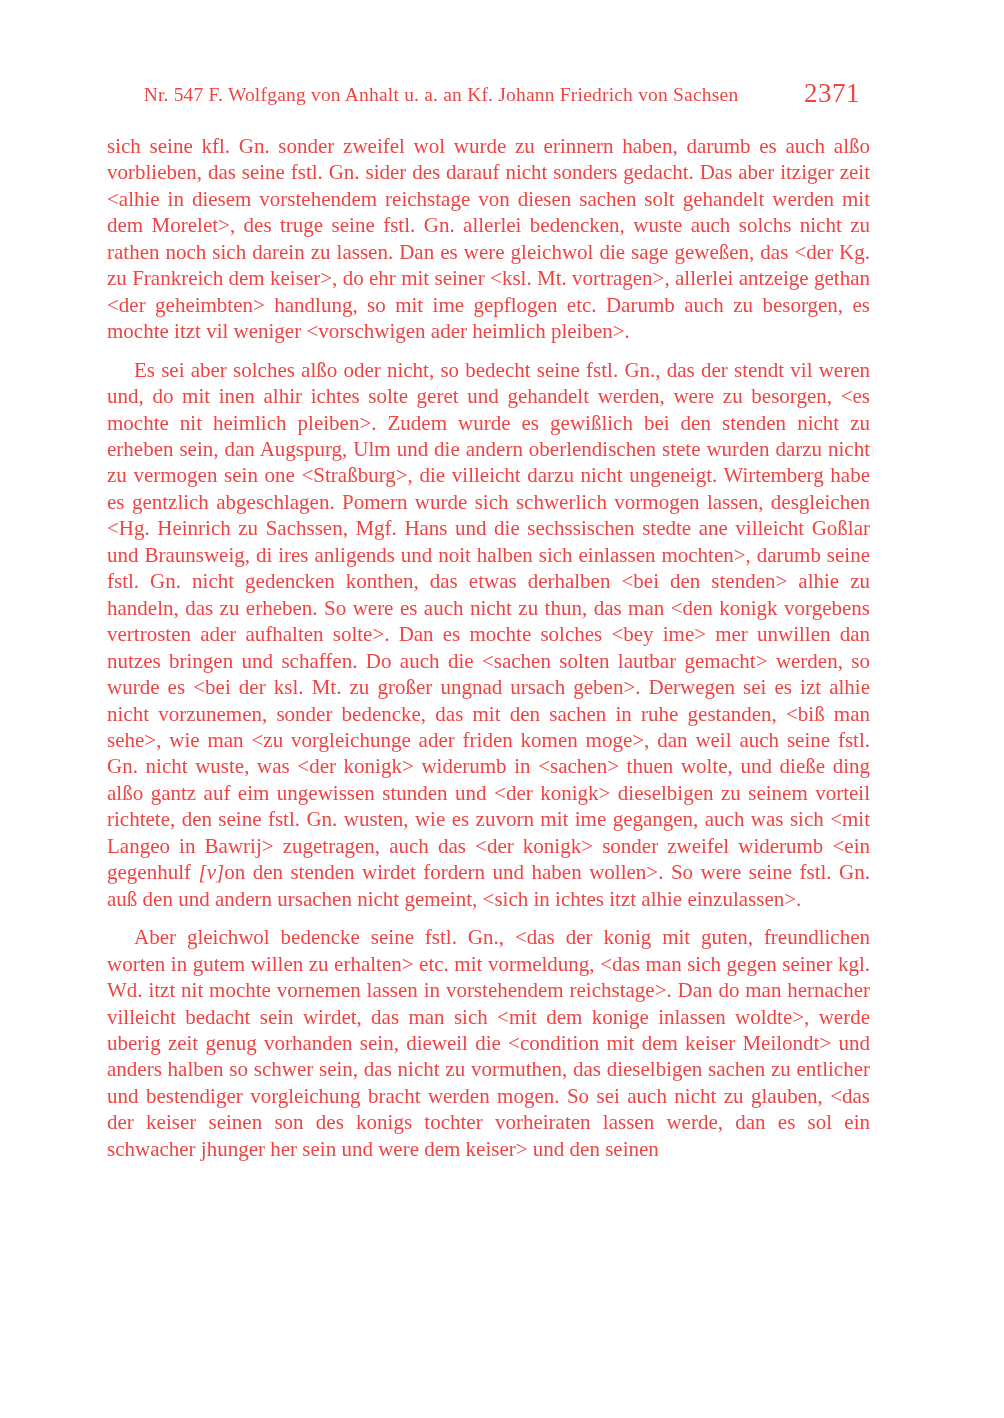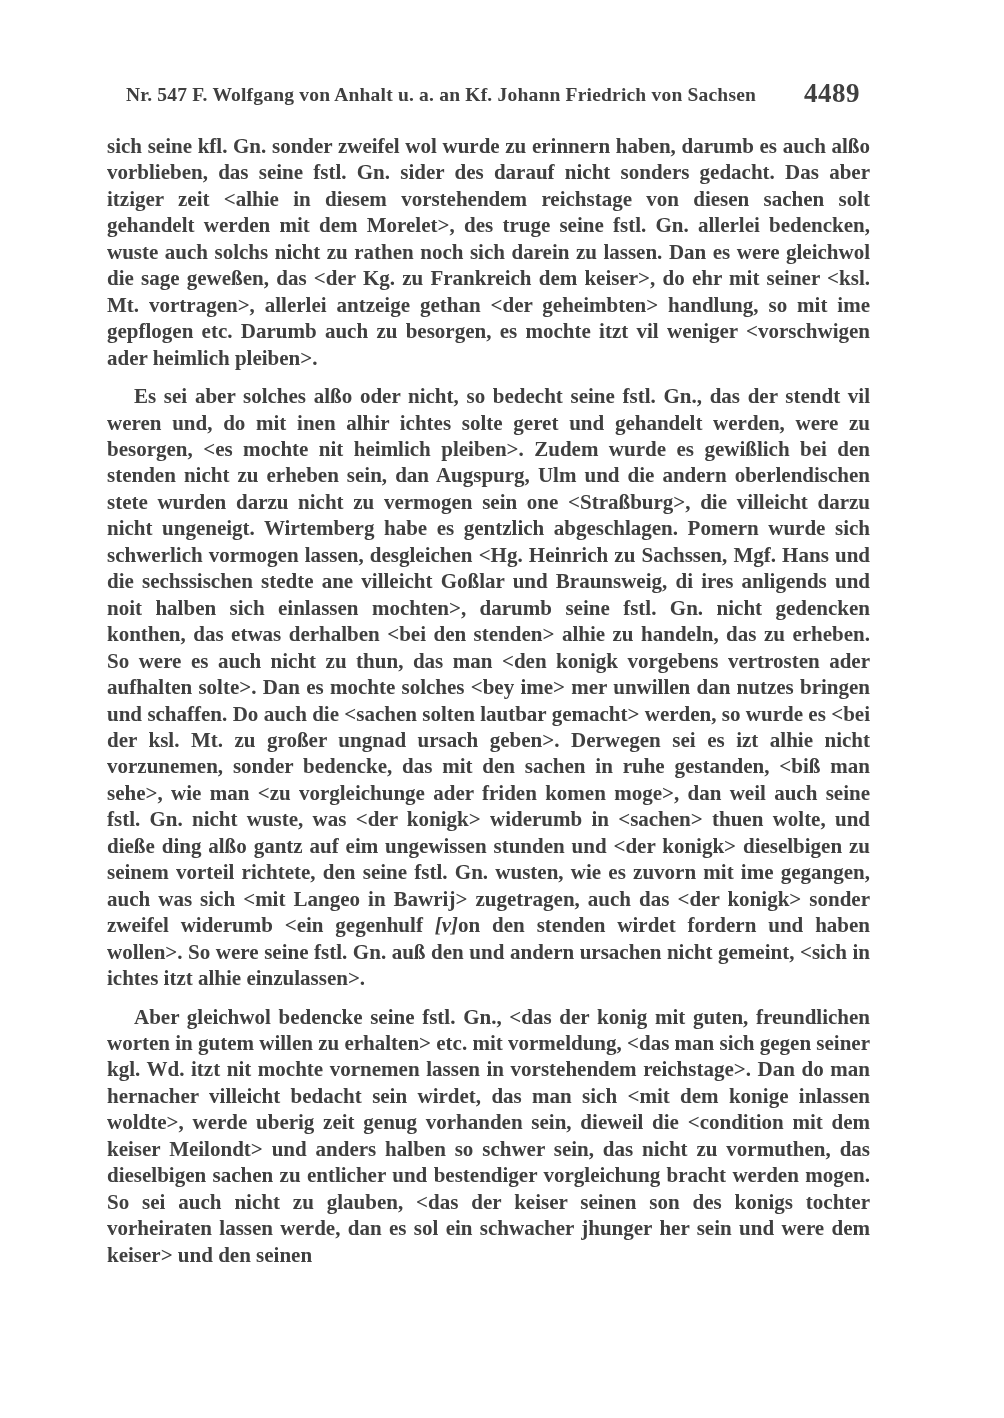--- a/index.html
+++ b/index.html
@@ -7,24 +7,23 @@
     margin: 0;
     padding: 0;
     background: #e8e8e8;
   }
   .page {
     position: relative;
     width: 1004px;
     height: 1418px;
     margin: 0 auto;
     background: #ffffff;
-    color: #404040;
+    color: #ef4444;
     font-family: "Liberation Serif", "DejaVu Serif", serif;
     overflow: hidden;
-    font-weight: bold;
   }
   .running-header {
     position: absolute;
     left: 95px;
     top: 78px;
     width: 787px;
     height: 32px;
   }
   .header-title {
     position: absolute;
@@ -63,21 +62,21 @@
   .italic {
     font-style: italic;
   }
 </style>
 </head>
 <body>
 
 <div class="page">
   <div class="running-header">
     <div class="header-title">Nr. 547 F. Wolfgang von Anhalt u. a. an Kf. Johann Friedrich von Sachsen</div>
-    <div class="page-number">4489</div>
+    <div class="page-number">2371</div>
   </div>
 
   <div class="page-body" id="page-body">
       <p><span>sich seine kfl. Gn. sonder zweifel wol wurde zu erinnern haben, darumb es auch alßo vorblieben, das seine fstl. Gn. sider des darauf nicht sonders gedacht. Das aber itziger zeit &lt;alhie in diesem vorstehendem reichstage von diesen sachen solt gehandelt werden mit dem Morelet&gt;, des truge seine fstl. Gn. allerlei bedencken, wuste auch solchs nicht zu rathen noch sich darein zu lassen. Dan es were gleichwol die sage geweßen, das &lt;der Kg. zu Frankreich dem keiser&gt;, do ehr mit seiner &lt;ksl. Mt. vortragen&gt;, allerlei antzeige gethan &lt;der geheimbten&gt; handlung, so mit ime gepflogen etc. Darumb auch zu besorgen, es mochte itzt vil weniger &lt;vorschwigen ader heimlich pleiben&gt;.</span></p>
       <p class="indent"><span>Es sei aber solches alßo oder nicht, so bedecht seine fstl. Gn., das der stendt vil weren und, do mit inen alhir ichtes solte geret und gehandelt werden, were zu besorgen, &lt;es mochte nit heimlich pleiben&gt;. Zudem wurde es gewißlich bei den stenden nicht zu erheben sein, dan Augspurg, Ulm und die andern oberlendischen stete wurden darzu nicht zu vermogen sein one &lt;Straßburg&gt;, die villeicht darzu nicht ungeneigt. Wirtemberg habe es gentzlich abgeschlagen. Pomern wurde sich schwerlich vormogen lassen, desgleichen &lt;Hg. Heinrich zu Sachssen, Mgf. Hans und die sechssischen stedte ane villeicht Goßlar und Braunsweig, di ires anligends und noit halben sich einlassen mochten&gt;, darumb seine fstl. Gn. nicht gedencken konthen, das etwas derhalben &lt;bei den stenden&gt; alhie zu handeln, das zu erheben. So were es auch nicht zu thun, das man &lt;den konigk vorgebens vertrosten ader aufhalten solte&gt;. Dan es mochte solches &lt;bey ime&gt; mer unwillen dan nutzes bringen und schaffen. Do auch die &lt;sachen solten lautbar gemacht&gt; werden, so wurde es &lt;bei der ksl. Mt. zu großer ungnad ursach geben&gt;. Derwegen sei es izt alhie nicht vorzunemen, sonder bedencke, das mit den sachen in ruhe gestanden, &lt;biß man sehe&gt;, wie man &lt;zu vorgleichunge ader friden komen moge&gt;, dan weil auch seine fstl. Gn. nicht wuste, was &lt;der konigk&gt; widerumb in &lt;sachen&gt; thuen wolte, und dieße ding alßo gantz auf eim ungewissen stunden und &lt;der konigk&gt; dieselbigen zu seinem vorteil richtete, den seine fstl. Gn. wusten, wie es zuvorn mit ime gegangen, auch was sich &lt;mit Langeo in Bawrij&gt; zugetragen, auch das &lt;der konigk&gt; sonder zweifel widerumb &lt;ein gegenhulf </span><span class="italic">[v]</span><span>on den stenden wirdet fordern und haben wollen&gt;. So were seine fstl. Gn. auß den und andern ursachen nicht gemeint, &lt;sich in ichtes itzt alhie einzulassen&gt;.</span></p>
       <p class="indent"><span>Aber gleichwol bedencke seine fstl. Gn., &lt;das der konig mit guten, freundlichen worten in gutem willen zu erhalten&gt; etc. mit vormeldung, &lt;das man sich gegen seiner kgl. Wd. itzt nit mochte vornemen lassen in vorstehendem reichstage&gt;. Dan do man hernacher villeicht bedacht sein wirdet, das man sich &lt;mit dem konige inlassen woldte&gt;, werde uberig zeit genug vorhanden sein, dieweil die &lt;condition mit dem keiser Meilondt&gt; und anders halben so schwer sein, das nicht zu vormuthen, das dieselbigen sachen zu entlicher und bestendiger vorgleichung bracht werden mogen. So sei auch nicht zu glauben, &lt;das der keiser seinen son des konigs tochter vorheiraten lassen werde, dan es sol ein schwacher jhunger her sein und were dem keiser&gt; und den seinen</span></p>
     </div>
 </div>
 
 </body></html>

